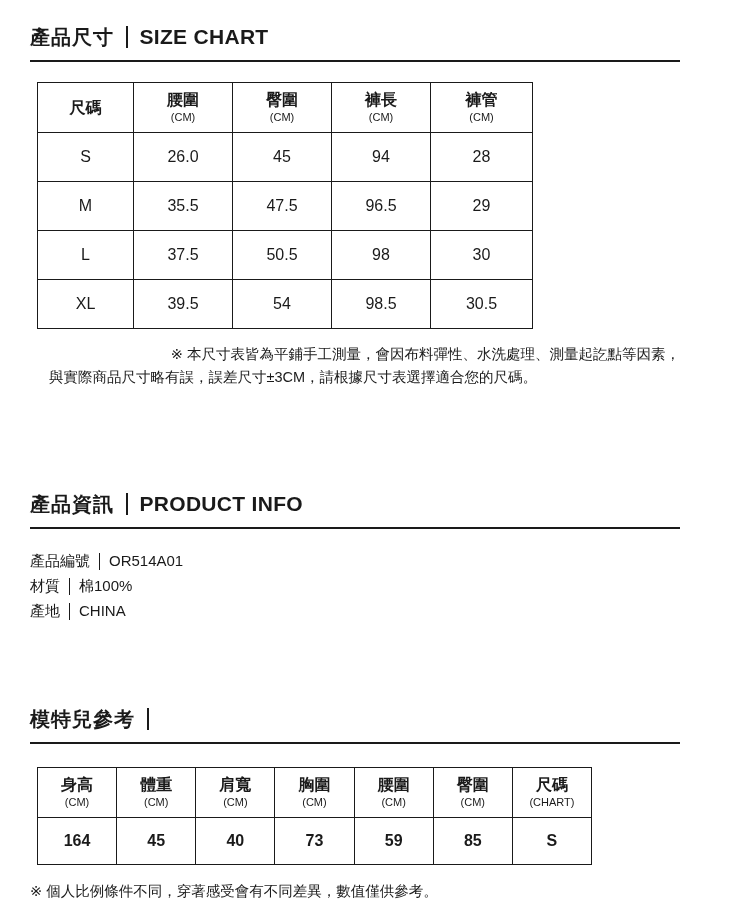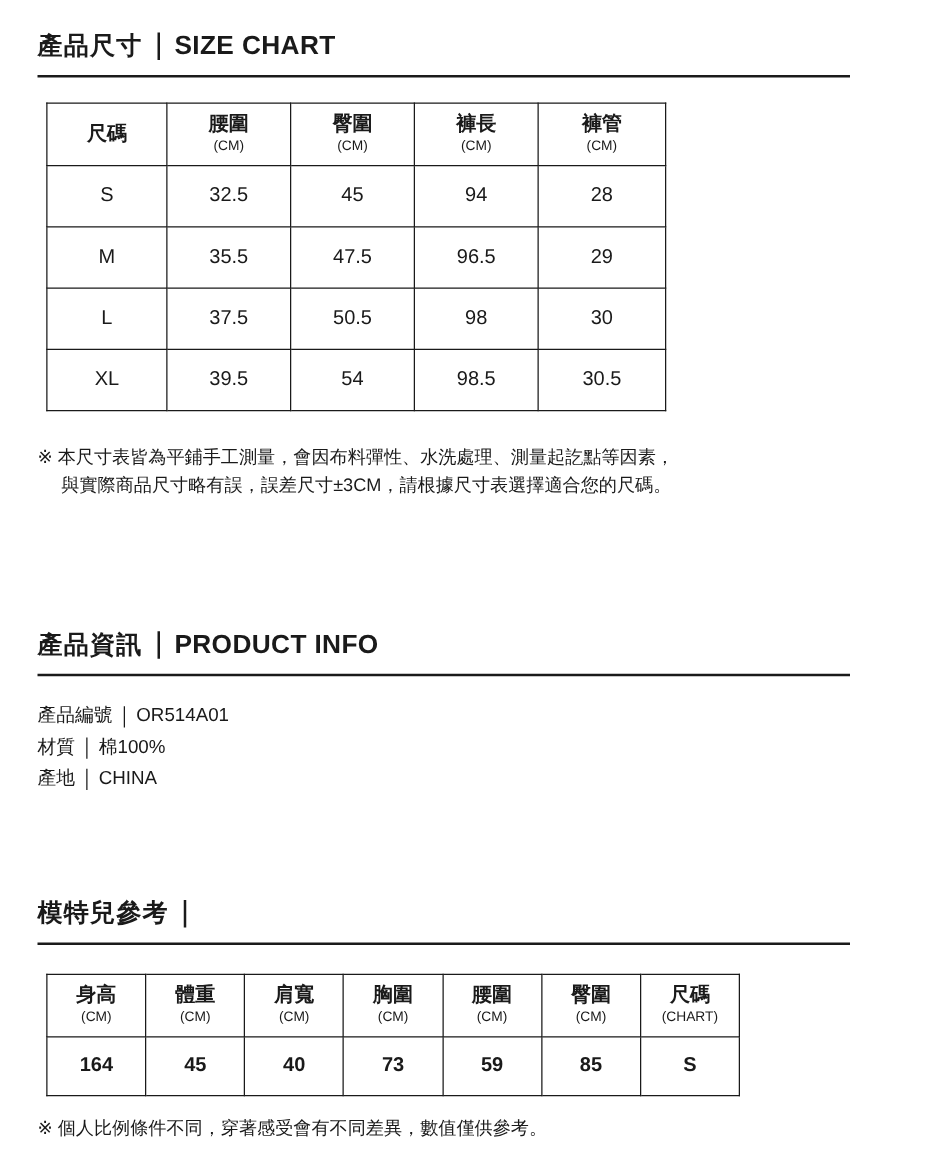--- a/index.html
+++ b/index.html
@@ -60,21 +60,21 @@
   .models-table { margin-top: 23px; width: 555px; }
   .models-table th { height: 50px; }
   .models-table td { height: 47px; font-size: 16px; font-weight: 700; }
 
   
   .note {
     margin: 0;
     font-size: 14.5px;
     line-height: 23px;
   }
-  .note.first { margin-top: 26px; }
+  .note.first { margin-top: 14px; text-align: right; }
   .note.indent { margin-left: 19px; }
 
   
   .sec-product { margin-top: 103px; }
   .info-row {
     display: flex;
     align-items: flex-start;
     font-size: 15px;
     line-height: 16px;
     margin-top: 8px;
@@ -131,21 +131,21 @@
             </th>
             <th>
               <div class="lbl">褲管</div>
               <div class="unit">(CM)</div>
             </th>
           </tr>
         </thead>
       <tbody id="size-body">
           <tr>
             <td>S</td>
-            <td>32.5</td>
+            <td>26.0</td>
             <td>45</td>
             <td>94</td>
             <td>28</td>
           </tr>
           <tr>
             <td>M</td>
             <td>35.5</td>
             <td>47.5</td>
             <td>96.5</td>
             <td>29</td>

